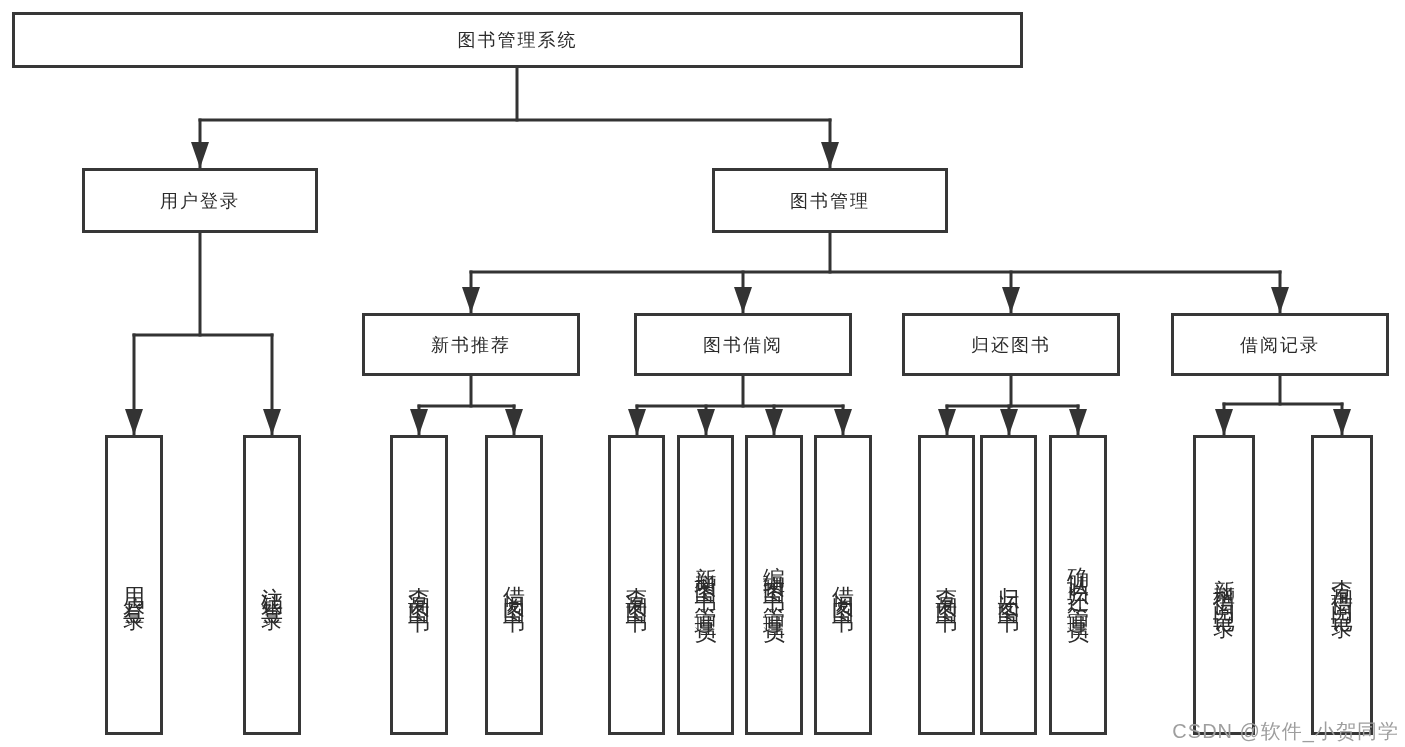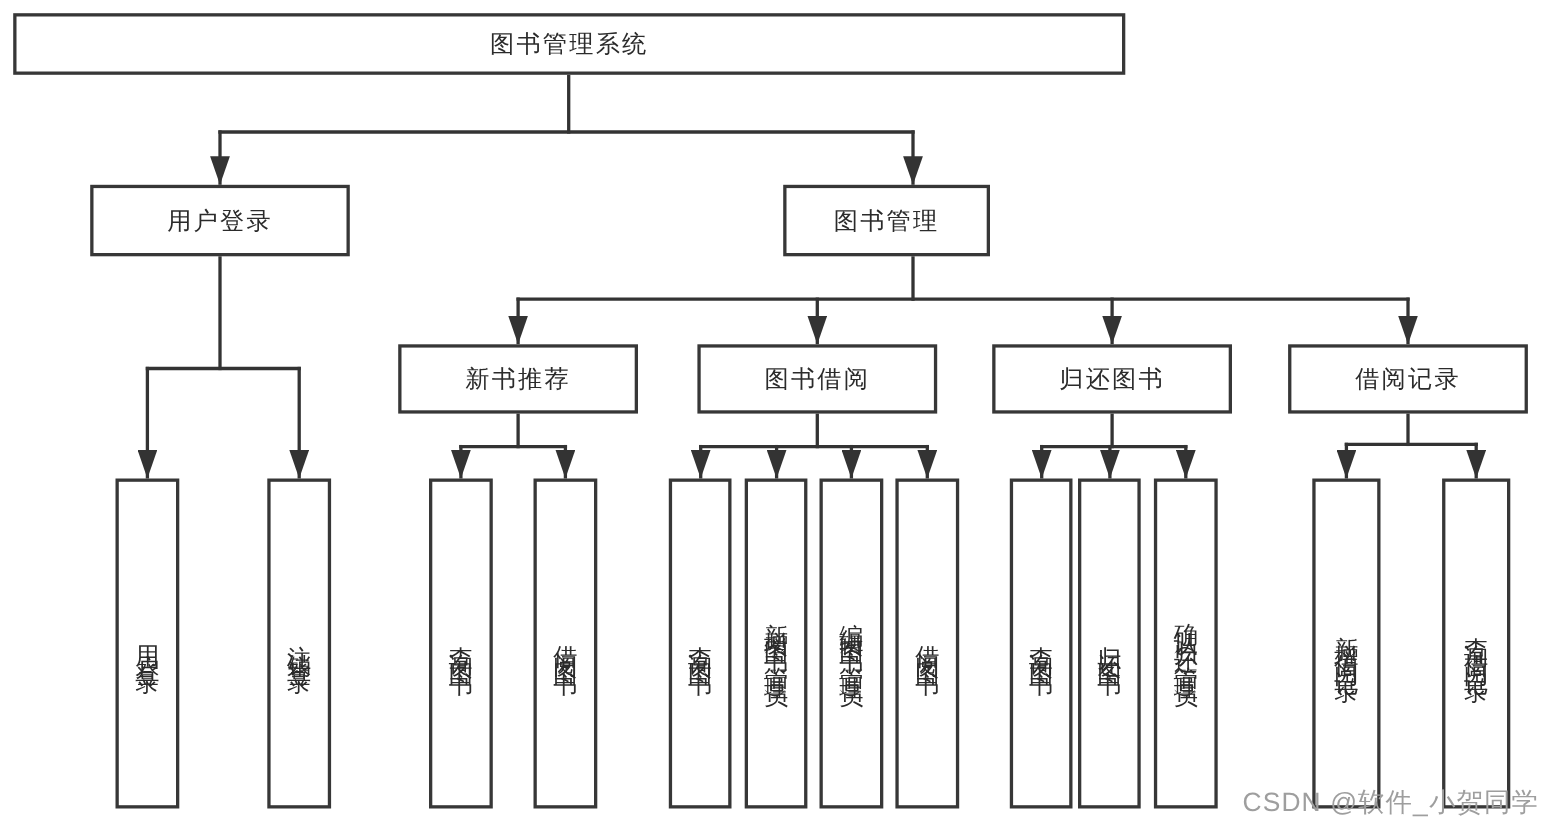--- a/index.html
+++ b/index.html
@@ -11,36 +11,36 @@
     overflow:hidden;
   }
   .wires{position:absolute;left:0;top:0;width:1405px;height:747px;}
   .node{
     position:absolute;
     box-sizing:border-box;
     border:3px solid #373737;
     background:#ffffff;
     display:flex;align-items:center;justify-content:center;
     color:#2b2b2b;
-    font-size:22px;
+    font-size:18px;
     letter-spacing:2px;
     text-align:center;
   }
   .node.v{
     writing-mode:vertical-rl;
     letter-spacing:8px;
     line-height:1;
     font-size:22px;
     padding:6px 0;
   }
   .watermark{
     position:absolute;
     right:6px;bottom:2px;
     color:#9e9e9e;
-    font-size:24px;
+    font-size:20px;
     letter-spacing:1px;
     white-space:nowrap;
     text-align:right;
   }
 </style>
 </head>
 <body>
 
 <div class="canvas">
 
@@ -90,21 +90,21 @@
       <path d="M1280,376 L1280,404"></path>
       <path d="M1224,404 L1342,404"></path>
       <path d="M1224,404 L1224,434" marker-end="url(#ah)"></path>
       <path d="M1342,404 L1342,434" marker-end="url(#ah)"></path>
     </g>
   </svg>
 
   <div class="node" style="left:12px;top:12px;width:1011px;height:56px;">图书管理系统</div>
 
   <div class="node" style="left:82px;top:168px;width:236px;height:65px;">用户登录</div>
-  <div class="node" style="left:712px;top:168px;width:188px;height:65px;">图书管理</div>
+  <div class="node" style="left:712px;top:168px;width:236px;height:65px;">图书管理</div>
 
   <div class="node" style="left:634px;top:313px;width:218px;height:63px;">图书借阅</div>
   <div class="node" style="left:362px;top:313px;width:218px;height:63px;">新书推荐</div>
   <div class="node" style="left:902px;top:313px;width:218px;height:63px;">归还图书</div>
   <div class="node" style="left:1171px;top:313px;width:218px;height:63px;">借阅记录</div>
 
   <div class="node v" style="left:105px;top:435px;width:58px;height:300px;">用户登录</div>
   <div class="node v" style="left:243px;top:435px;width:58px;height:300px;">注销登录</div>
 
   <div class="node v" style="left:390px;top:435px;width:58px;height:300px;">查询图书</div>

